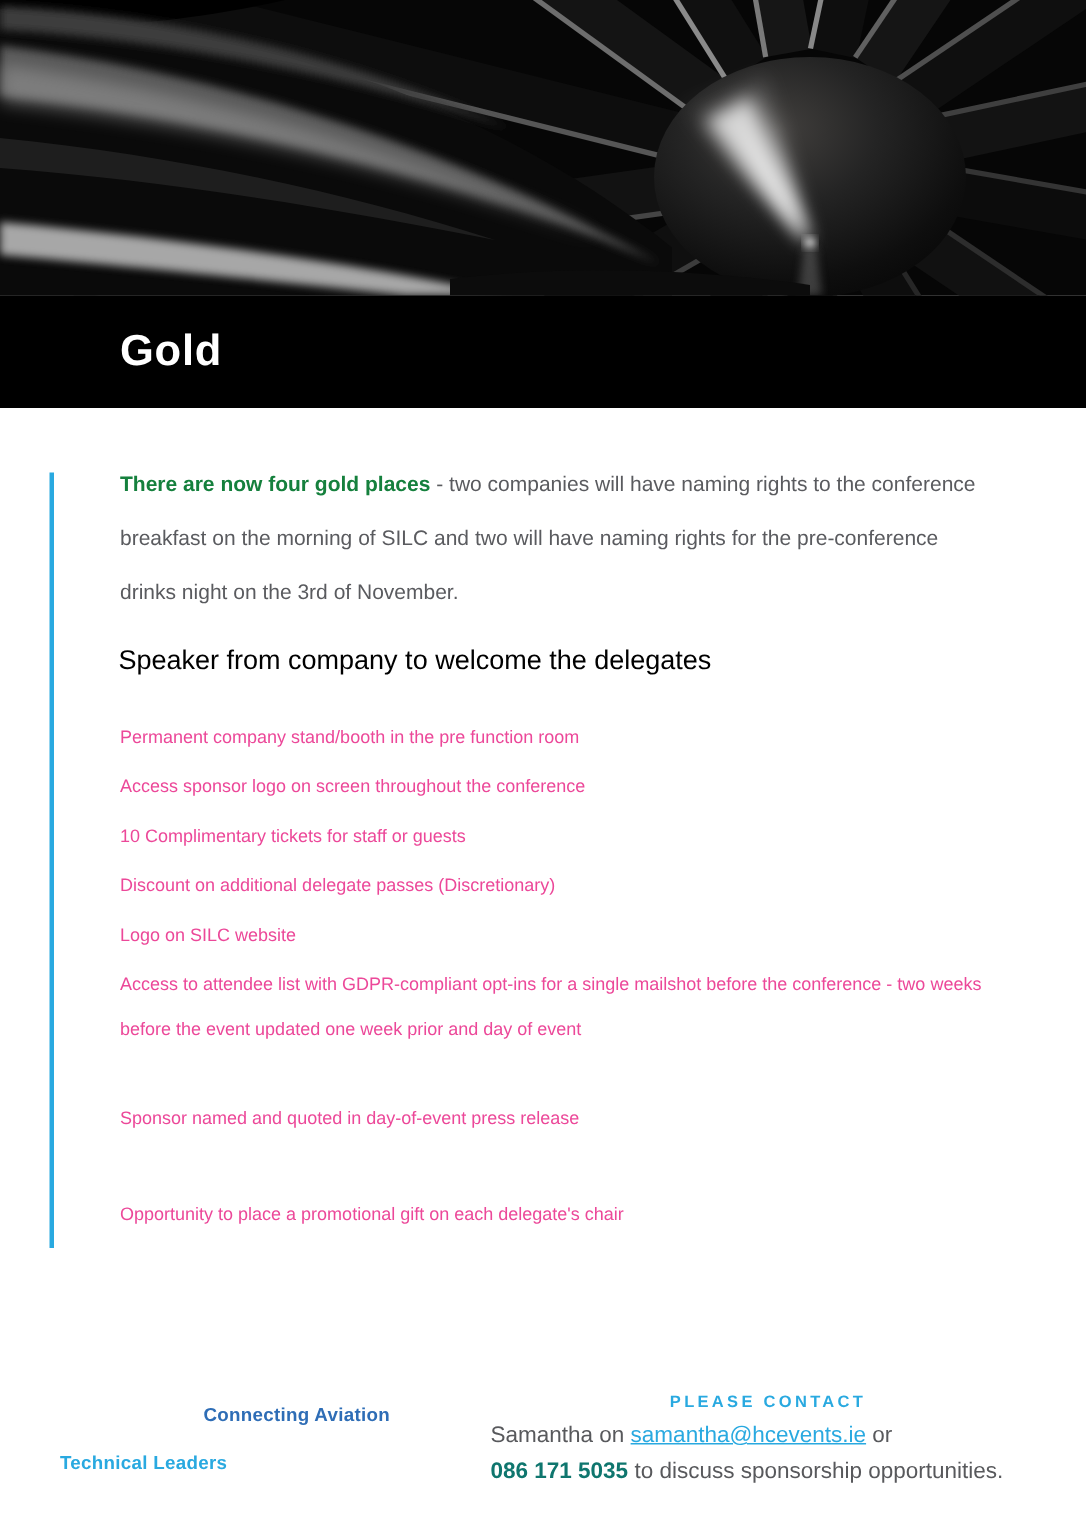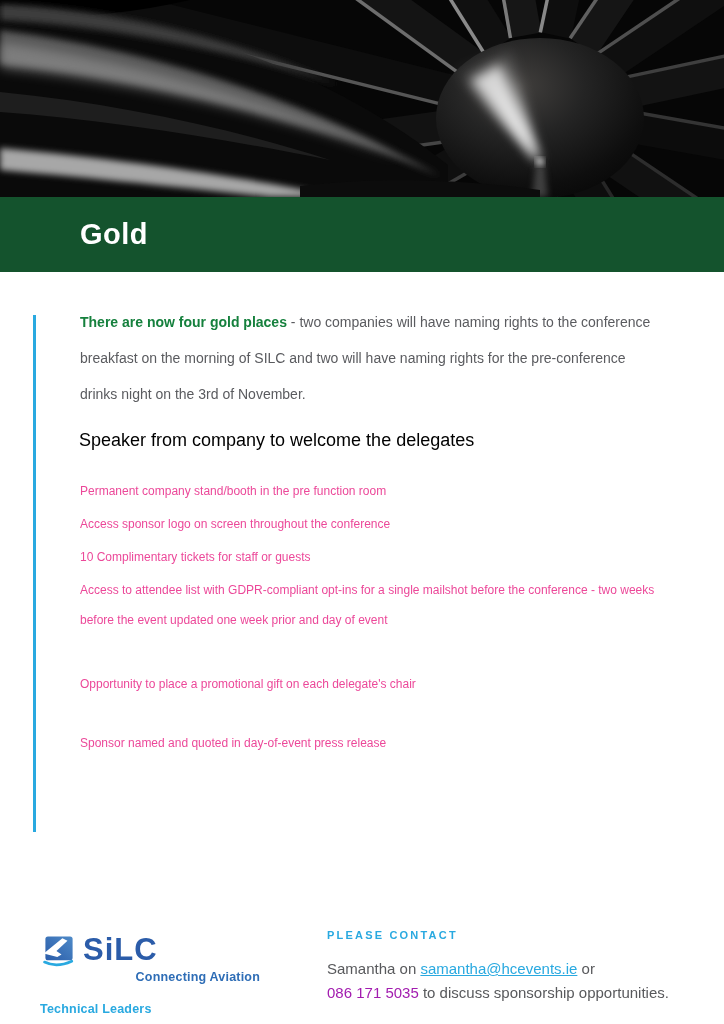--- a/index.html
+++ b/index.html
@@ -4,45 +4,45 @@
 <style>
   html,body{margin:0;padding:0;background:#ffffff;}
   .page{
     position:relative;width:724px;height:1024px;background:#ffffff;overflow:hidden;
     font-family:"Liberation Sans",sans-serif;
   }
   
   .hero{position:absolute;top:0;left:0;width:724px;height:197px;background:#060606;overflow:hidden;}
   .hero svg{display:block;width:724px;height:197px;}
   
-  .banner{position:absolute;top:197px;left:0;width:724px;height:75px;background:#14532d;display:flex;align-items:center;}
+  .banner{position:absolute;top:197px;left:0;width:724px;height:75px;background:#000000;display:flex;align-items:center;}
   .banner-title{margin:0 0 0 80px;color:#ffffff;font-size:29px;font-weight:700;letter-spacing:.5px;}
   
   .accent-line{position:absolute;left:33px;top:315px;width:3px;height:517px;background:#29a9e0;}
   
   .intro{position:absolute;left:80px;top:304px;width:575px;font-size:14px;line-height:36px;color:#5a5b5f;margin:0;}
   .intro .lead{font-weight:700;color:#15803d;}
   .section-heading{position:absolute;left:79px;top:428px;margin:0;font-size:18px;font-weight:400;color:#000000;line-height:24px;}
   .benefits{position:absolute;left:80px;top:476px;width:582px;}
   .benefit{margin:0 0 3px 0;font-size:12px;line-height:30px;color:#ec4899;}
   .benefit.multiline{max-width:576px;}
   .benefit.gap-lg{margin-top:29px;}
   .benefit.gap-xl{margin-top:34px;}
   
   .logo-block{position:absolute;left:40px;top:934px;width:220px;}
   .logo-top{display:flex;align-items:flex-start;}
   .logo-icon{width:38px;height:34px;margin-right:5px;}
   .logo-wordmark{font-size:31px;font-weight:800;color:#2b5ca9;letter-spacing:1px;line-height:32px;}
   .logo-tagline1{font-size:12.5px;font-weight:700;color:#2e6db6;margin-top:2px;letter-spacing:.2px;text-align:right;}
   .logo-tagline2{font-size:12.5px;font-weight:700;color:#29a9e0;margin-top:18px;letter-spacing:.2px;}
   .contact-block{position:absolute;left:327px;top:929px;width:370px;}
-  .contact-label{font-size:11px;font-weight:700;letter-spacing:2.2px;color:#29a9e0;margin-bottom:16px;}
+  .contact-label{font-size:11px;font-weight:700;letter-spacing:2.2px;color:#29a9e0;margin-bottom:4px;text-align:center;}
   .contact-line{font-size:15px;line-height:24px;color:#58595c;}
   .email-link{color:#29a9e0;text-decoration:underline;margin-top:12px;}
-  .phone{font-weight:400;color:#a21caf;text-align:right;}
+  .phone{font-weight:700;color:#0f766e;text-align:right;}
 </style>
 </head>
 <body>
 
 <div class="page">
 
   <div class="hero">
     <svg viewBox="0 0 724 197" preserveAspectRatio="none">
       <defs>
         <radialGradient id="dome" cx="0.40" cy="0.30" r="0.90">
@@ -153,40 +153,28 @@
   <div class="accent-line"></div>
 
   <p class="intro"><span class="lead">There are now four gold places</span><span> - two companies will have naming rights to the conference breakfast on the morning of SILC and two will have naming rights for the pre-conference drinks night on the 3rd of November.</span></p>
 
   <h2 class="section-heading">Speaker from company to welcome the delegates</h2>
 
   <div class="benefits">
     <p class="benefit">Permanent company stand/booth in the pre function room</p>
     <p class="benefit">Access sponsor logo on screen throughout the conference</p>
     <p class="benefit">10 Complimentary tickets for staff or guests</p>
+    <p class="benefit">Discount on additional delegate passes (Discretionary)</p>
+    <p class="benefit">Logo on SILC website</p>
     <p class="benefit multiline">Access to attendee list with GDPR-compliant opt-ins for a single mailshot before the conference - two weeks before the event updated one week prior and day of event</p>
+    <p class="benefit gap-lg">Sponsor named and quoted in day-of-event press release</p>
     <p class="benefit gap-xl">Opportunity to place a promotional gift on each delegate's chair</p>
-    <p class="benefit gap-lg">Sponsor named and quoted in day-of-event press release</p>
   </div>
 
   <div class="logo-block">
-    <div class="logo-top">
-      <svg class="logo-icon" viewBox="0 0 40 40">
-        <defs>
-          <linearGradient id="lgrad" x1="0" y1="1" x2="1" y2="0">
-            <stop offset="0" stop-color="#2a5ca9"></stop>
-              <stop offset="1" stop-color="#4e8ac8"></stop>
-          </linearGradient>
-        </defs>
-        <path d="M7 3 H33 Q36 3 36 6 V28 Q36 31 33 31 H7 Q4 31 4 28 V6 Q4 3 7 3 Z" fill="url(#lgrad)"></path>
-        <path d="M2 23 L24 5 L30 8 L17 20 L23 24 L18 27 L10 25 Z" fill="#ffffff"></path>
-        <path d="M3 33 Q17 40 35 32" stroke="#29a9e0" stroke-width="3.2" fill="none" stroke-linecap="round"></path>
-      </svg>
-      <div class="logo-wordmark">SiLC</div>
-    </div>
     <div class="logo-tagline1">Connecting Aviation</div>
     <div class="logo-tagline2">Technical Leaders</div>
   </div>
 
   <div class="contact-block">
     <div class="contact-label">PLEASE CONTACT</div>
     <div class="contact-line"><span>Samantha on </span><a class="email-link" href="#">samantha@hcevents.ie</a><span> or</span></div>
     <div class="contact-line"><span class="phone">086 171 5035</span><span> to discuss sponsorship opportunities.</span></div>
   </div>
 

